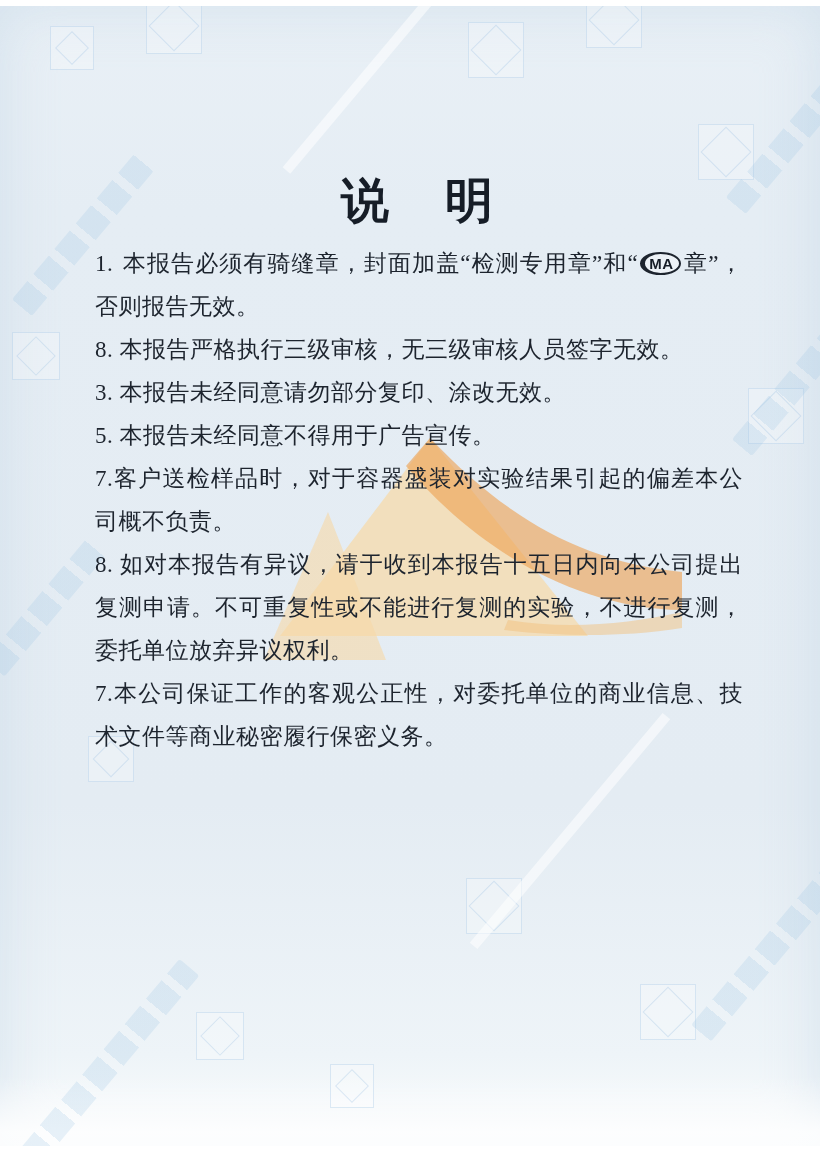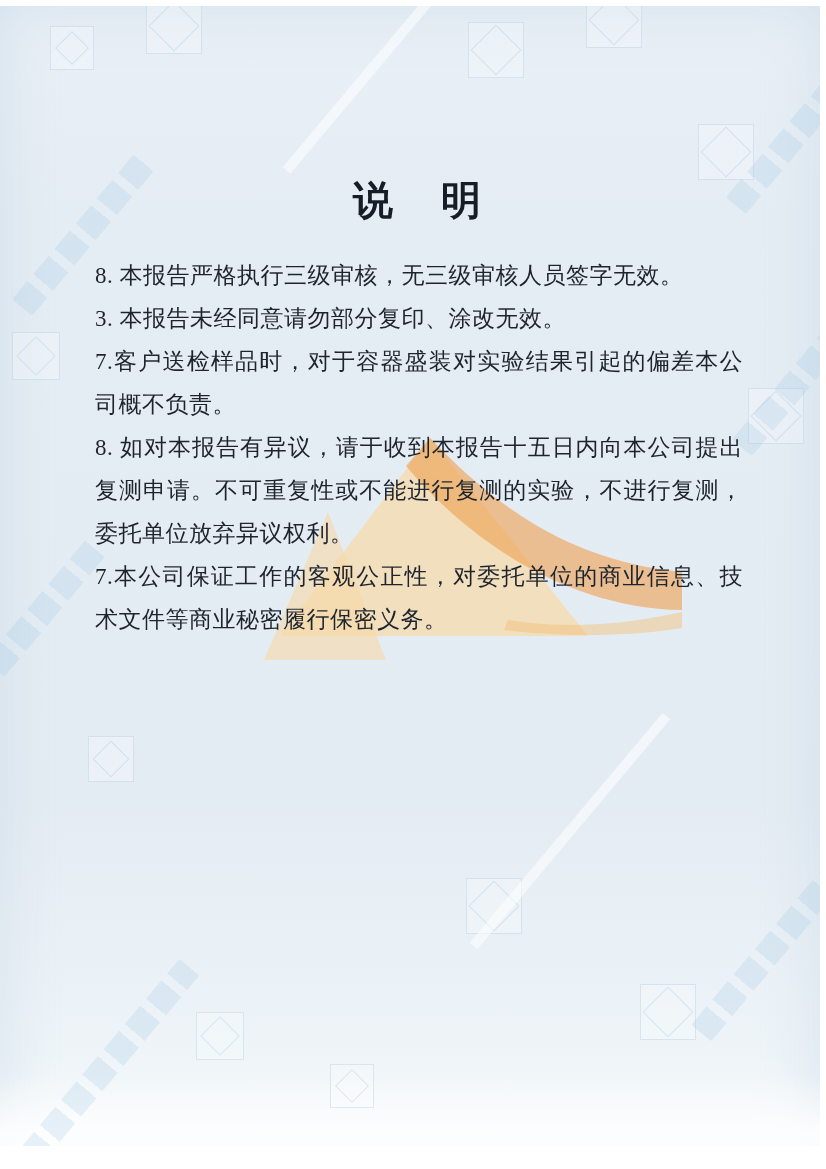--- a/index.html
+++ b/index.html
@@ -65,25 +65,25 @@
   
   .content {
     position: absolute;
     left: 95px; top: 168px;
     width: 648px;
     z-index: 2;
     color: #1d242e;
   }
   .doc-title {
     text-align: center;
-    font-size: 40px;
+    font-size: 48px;
     line-height: 54px;
     font-weight: bold;
     letter-spacing: 4px;
-    margin-bottom: 26px;
+    margin-bottom: 14px;
     color: #161d27;
   }
   .item {
     font-size: 23px;
     line-height: 43px;
     text-align: justify;
     letter-spacing: 0.5px;
   }
   .item .num { margin-right: 9px; }
 
@@ -138,21 +138,23 @@
       <polygon points="172,14 330,212 22,212" fill="#f6d9a7" opacity="0.72"></polygon>
       <polygon points="70,88 128,236 6,236" fill="#f6d9a7" opacity="0.60"></polygon>
       <path d="M172,14 C 246,92 322,138 424,148 L 424,186 C 312,184 214,120 148,42 Z" fill="#eda253" opacity="0.62"></path>
       <path d="M250,196 C 310,206 370,200 424,188 L 424,204 C 360,214 300,212 246,206 Z" fill="#f2c180" opacity="0.5"></path>
     </svg>
   </div>
 
   <div class="content">
     <h1 class="doc-title">说　明</h1>
 
+    <p class="item"><span class="num">1.</span><span>本报告必须有骑缝章，封面加盖“检测专用章”和“</span><span class="cma-seal"><span>MA</span></span><span>章”，否则报告无效。</span></p>
 
     <p class="item">8. 本报告严格执行三级审核，无三级审核人员签字无效。</p>
     <p class="item">3. 本报告未经同意请勿部分复印、涂改无效。</p>
+    <p class="item">5. 本报告未经同意不得用于广告宣传。</p>
     <p class="item">7.客户送检样品时，对于容器盛装对实验结果引起的偏差本公司概不负责。</p>
     <p class="item">8. 如对本报告有异议，请于收到本报告十五日内向本公司提出复测申请。不可重复性或不能进行复测的实验，不进行复测，委托单位放弃异议权利。</p>
     <p class="item">7.本公司保证工作的客观公正性，对委托单位的商业信息、技术文件等商业秘密履行保密义务。</p>
   </div>
 
 </div>
 
 </body></html>

